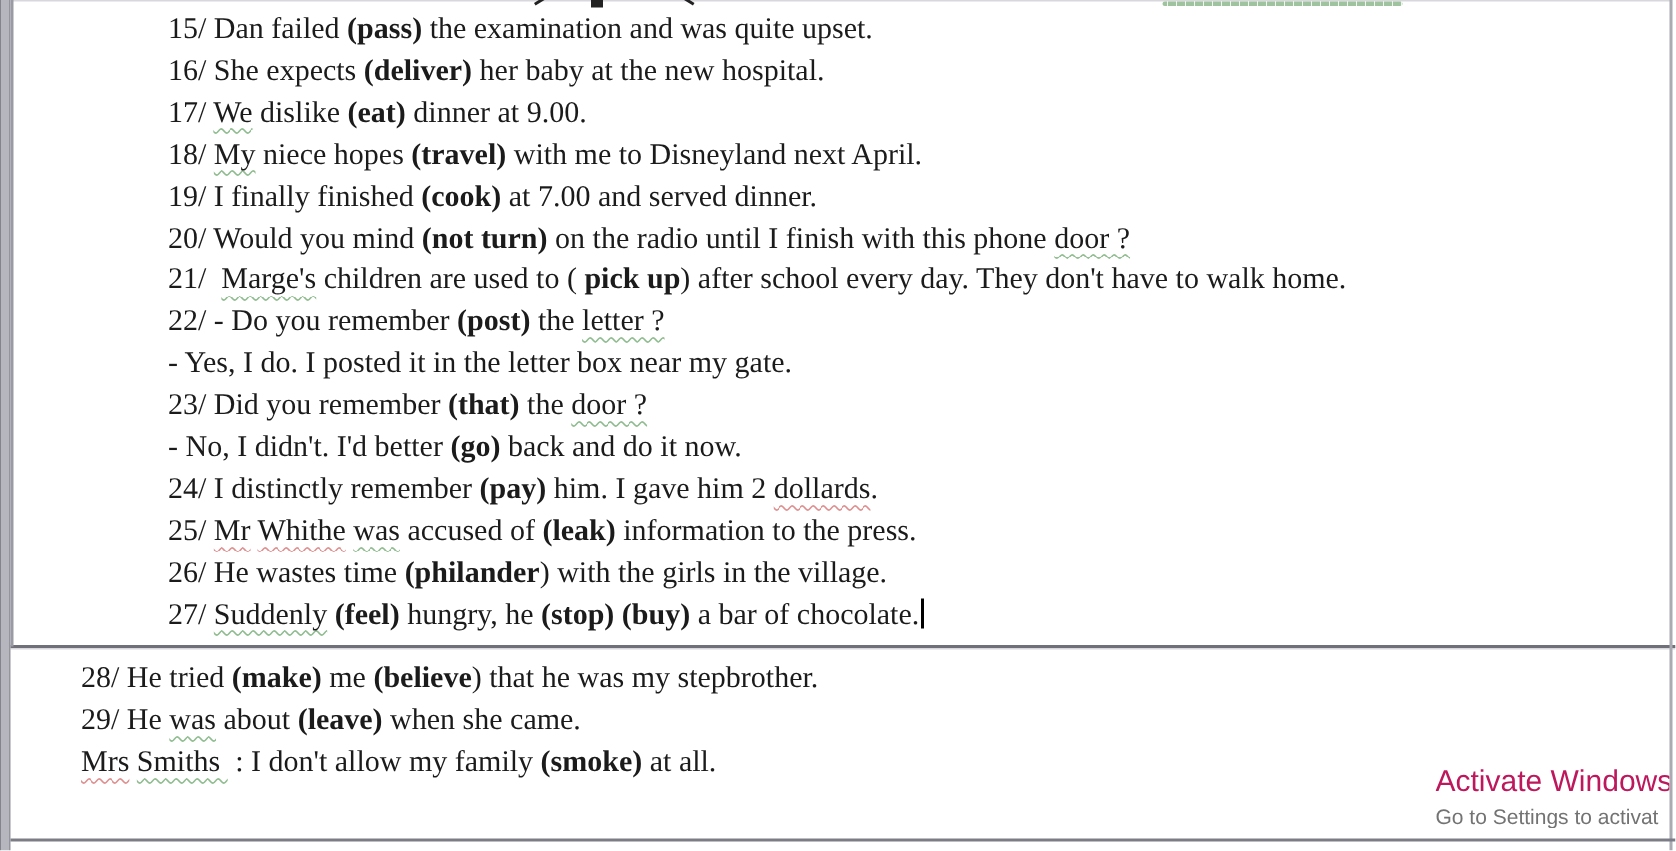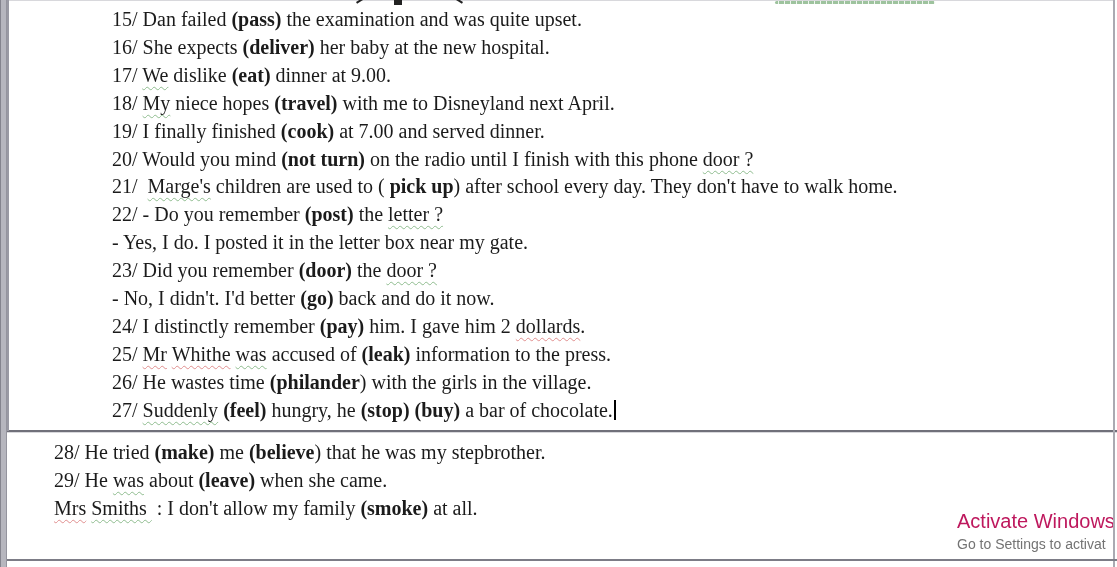--- a/index.html
+++ b/index.html
@@ -65,21 +65,21 @@
   <div class="text-section section1">
       <div class="line"><span>15/ Dan failed </span><span class="bold">(pass)</span><span> the examination and was quite upset.</span></div>
       <div class="line"><span>16/ She expects </span><span class="bold">(deliver)</span><span> her baby at the new hospital.</span></div>
       <div class="line"><span>17/ </span><span class="wavy-green">We</span><span> dislike </span><span class="bold">(eat)</span><span> dinner at 9.00.</span></div>
       <div class="line"><span>18/ </span><span class="wavy-green">My</span><span> niece hopes </span><span class="bold">(travel)</span><span> with me to Disneyland next April.</span></div>
       <div class="line"><span>19/ I finally finished </span><span class="bold">(cook)</span><span> at 7.00 and served dinner.</span></div>
       <div class="line"><span>20/ Would you mind </span><span class="bold">(not turn)</span><span> on the radio until I finish with this phone </span><span class="wavy-green">door ?</span></div>
       <div class="line"><span>21/  </span><span class="wavy-green">Marge's</span><span> children are used to ( </span><span class="bold">pick up</span><span>) after school every day. They don't have to walk home.</span></div>
       <div class="line"><span>22/ - Do you remember </span><span class="bold">(post)</span><span> the </span><span class="wavy-green">letter ?</span></div>
       <div class="line"><span>- Yes, I do. I posted it in the letter box near my gate.</span></div>
-      <div class="line"><span>23/ Did you remember </span><span class="bold">(door)</span><span> the </span><span class="wavy-green">door ?</span></div>
+      <div class="line"><span>23/ Did you remember </span><span class="bold">(that)</span><span> the </span><span class="wavy-green">door ?</span></div>
       <div class="line"><span>- No, I didn't. I'd better </span><span class="bold">(go)</span><span> back and do it now.</span></div>
       <div class="line"><span>24/ I distinctly remember </span><span class="bold">(pay)</span><span> him. I gave him 2 </span><span class="wavy-red">dollards</span><span>.</span></div>
       <div class="line"><span>25/ </span><span class="wavy-red">Mr</span><span> </span><span class="wavy-red">Whithe</span><span> </span><span class="wavy-green">was</span><span> accused of </span><span class="bold">(leak)</span><span> information to the press.</span></div>
       <div class="line"><span>26/ He wastes time </span><span class="bold">(philander</span><span>) with the girls in the village.</span></div>
       <div class="line"><span>27/ </span><span class="wavy-green">Suddenly</span><span> </span><span class="bold">(feel)</span><span> hungry, he </span><span class="bold">(stop)</span><span> </span><span class="bold">(buy)</span><span> a bar of chocolate.</span><span class="caret"></span></div>
     </div>
 
   <div class="divider"></div>
 
   <div class="text-section section2">

